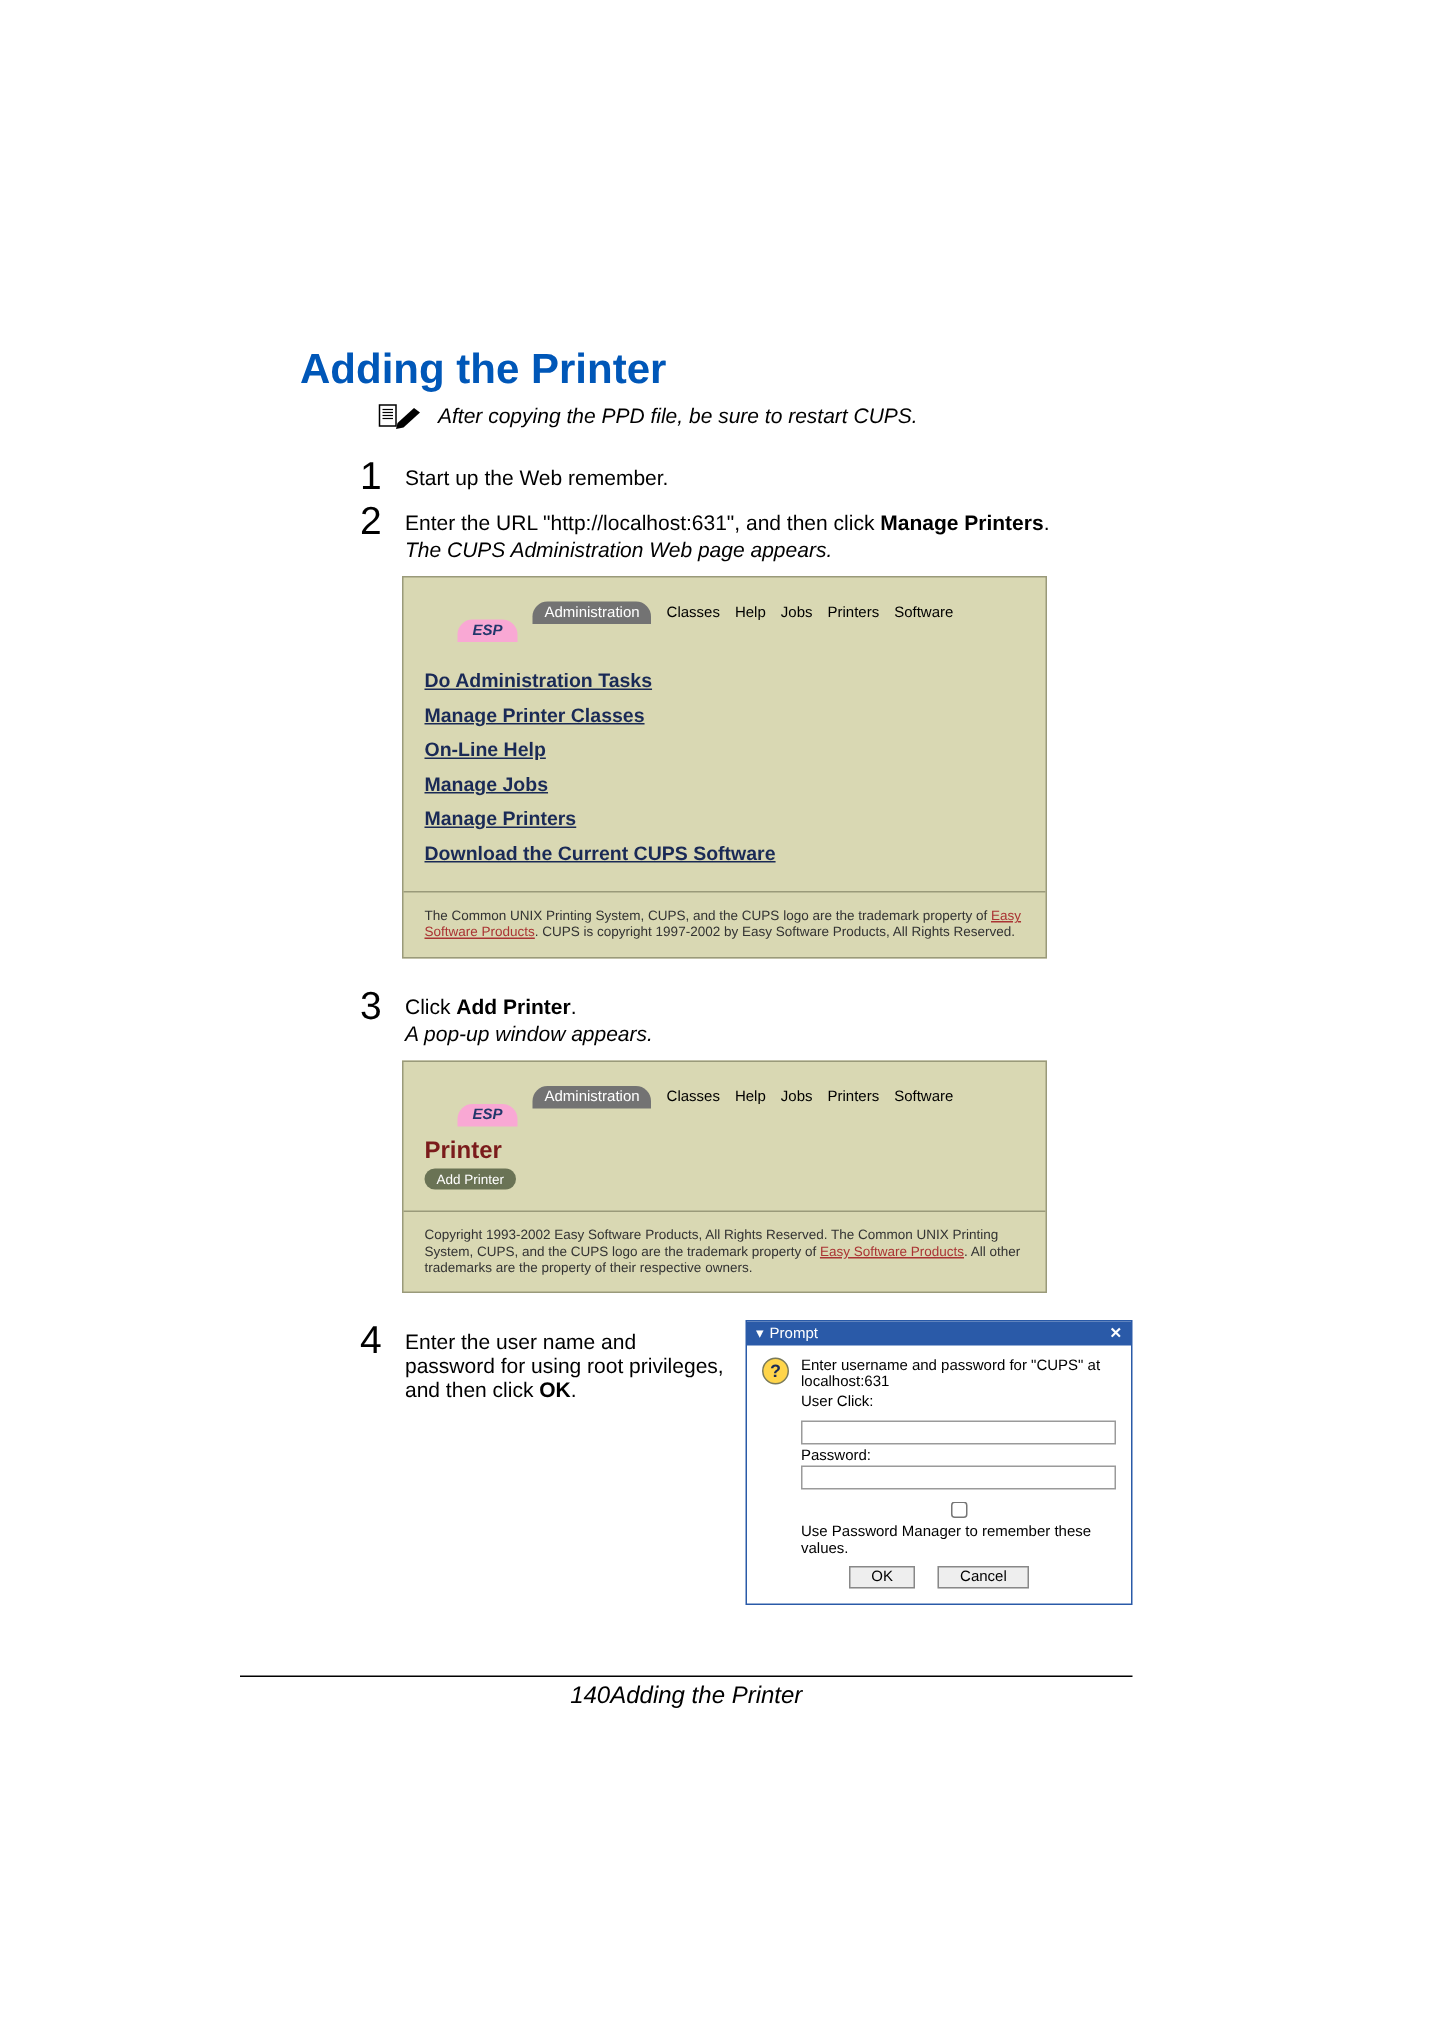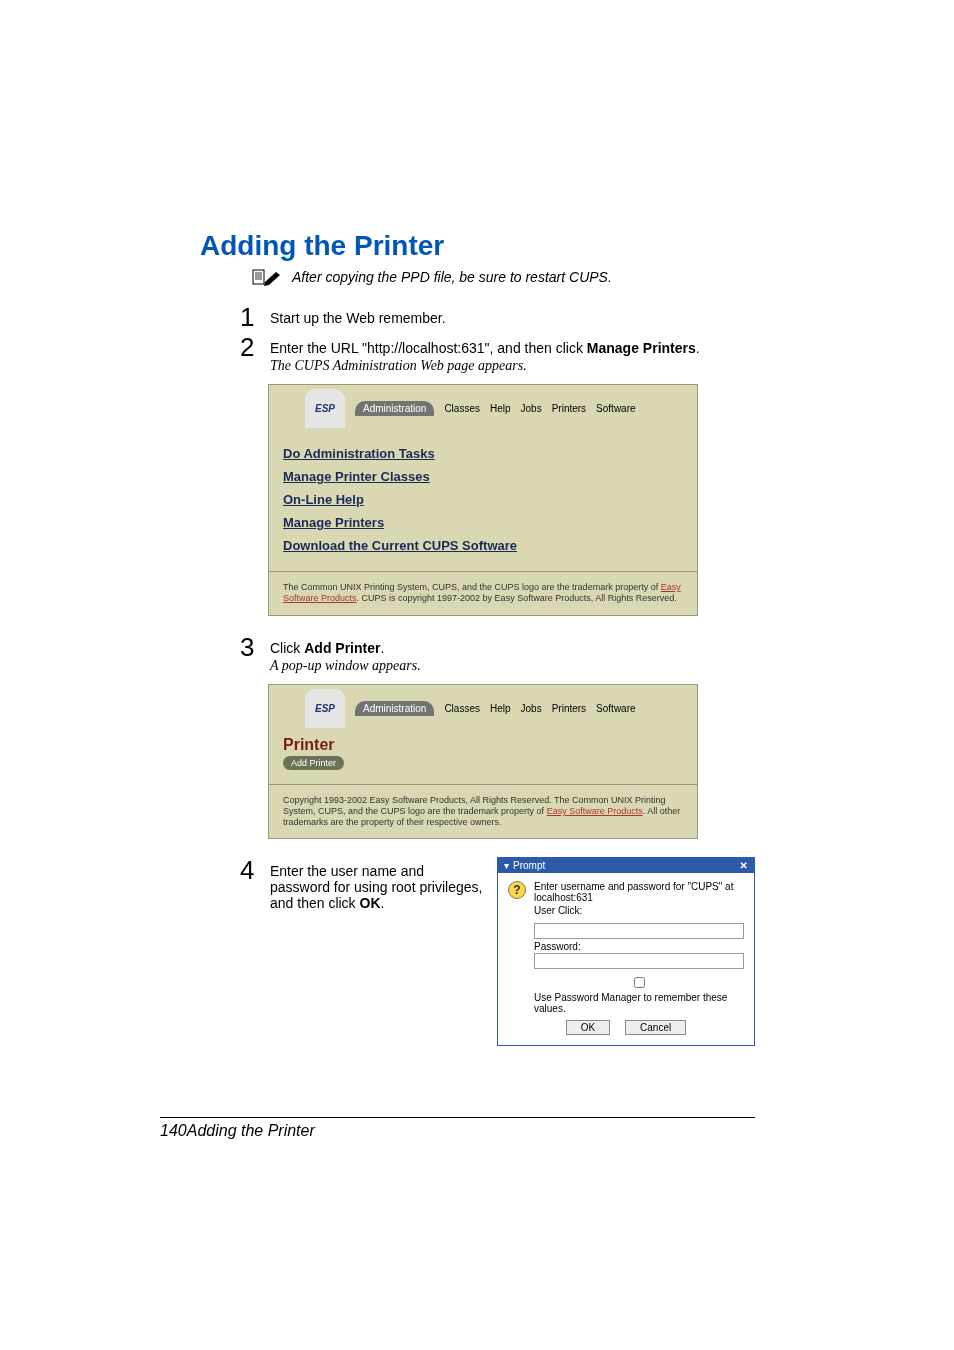--- a/index.html
+++ b/index.html
@@ -29,47 +29,48 @@
     margin-left: 52px;
     margin-bottom: 18px;
     gap: 10px;
   }
   .note-icon-svg { width: 30px; height: 18px; flex-shrink: 0; }
   .note-text { font-style: italic; font-size: 14px; color: #000; }
   .steps { margin-left: 40px; }
   .step { display: flex; gap: 12px; margin-bottom: 4px; }
   .step-num { font-size: 26px; font-family: Arial, sans-serif; line-height: 1; min-width: 18px; }
   .step-body { font-size: 14px; padding-top: 6px; flex: 1; }
-  .step-sub { font-style: italic; font-size: 14px; margin-top: 2px; font-family: Liberation Serif, serif; }
+  .step-sub { font-style: italic; font-size: 14px; margin-top: 2px; }
   .bold { font-weight: bold; }
 
   .shot {
     margin: 10px 0 18px 68px;
     width: 430px;
     background: #d9d8b3;
     border: 1px solid #9a9a7a;
     font-family: Arial, sans-serif;
     font-size: 11px;
   }
   .shot-tabs {
     display: flex;
     align-items: center;
     padding: 4px 0 0 36px;
     gap: 10px;
     font-size: 10px;
     color: #000;
   }
   .esp-tab {
-    background: #e5e5e5;
+    background: #f9a8d4;
     border-radius: 10px 10px 0 0;
-    padding: 14px 10px;
+    padding: 2px 10px;
     font-style: italic;
     font-weight: bold;
     color: #22376b;
     font-size: 10px;
+    margin-top: 24px;
   }
   .admin-tab {
     background: #737373;
     color: #fff;
     border-radius: 10px 10px 0 0;
     padding: 2px 8px;
     font-size: 10px;
   }
   .shot-links { padding: 10px 14px 4px 14px; }
   .shot-link {
@@ -154,21 +155,21 @@
     margin: 0 6px;
   }
 
   .footer {
     position: absolute;
     left: 160px;
     bottom: 210px;
     width: 595px;
   }
   .footer hr { border: none; border-top: 1px solid #000; margin-bottom: 4px; }
-  .footer-row { display: flex; justify-content: flex-start; font-style: italic; font-size: 16px; }
+  .footer-row { display: flex; justify-content: center; font-style: italic; font-size: 16px; }
 </style>
 </head>
 <body>
 
 <div class="page">
   <div class="h1">Adding the Printer</div>
 
   <div class="note-row">
     <svg class="note-icon-svg" viewBox="0 0 30 18">
       <rect x="1" y="2" width="11" height="14" fill="none" stroke="#000" stroke-width="1"></rect>
@@ -203,20 +204,21 @@
       <span>Classes</span>
       <span>Help</span>
       <span>Jobs</span>
       <span>Printers</span>
       <span>Software</span>
     </div>
     <div class="shot-links">
       <span class="shot-link">Do Administration Tasks</span>
       <span class="shot-link">Manage Printer Classes</span>
       <span class="shot-link">On-Line Help</span>
+      <span class="shot-link">Manage Jobs</span>
       <span class="shot-link">Manage Printers</span>
       <span class="shot-link">Download the Current CUPS Software</span>
     </div>
     <hr>
     <div class="shot-footnote">
       <span>The Common UNIX Printing System, CUPS, and the CUPS logo are the trademark property of </span><span class="fl">Easy Software Products</span><span>. CUPS is copyright 1997-2002 by Easy Software Products, All Rights Reserved.</span>
     </div>
   </div>
 
   <div class="steps">

